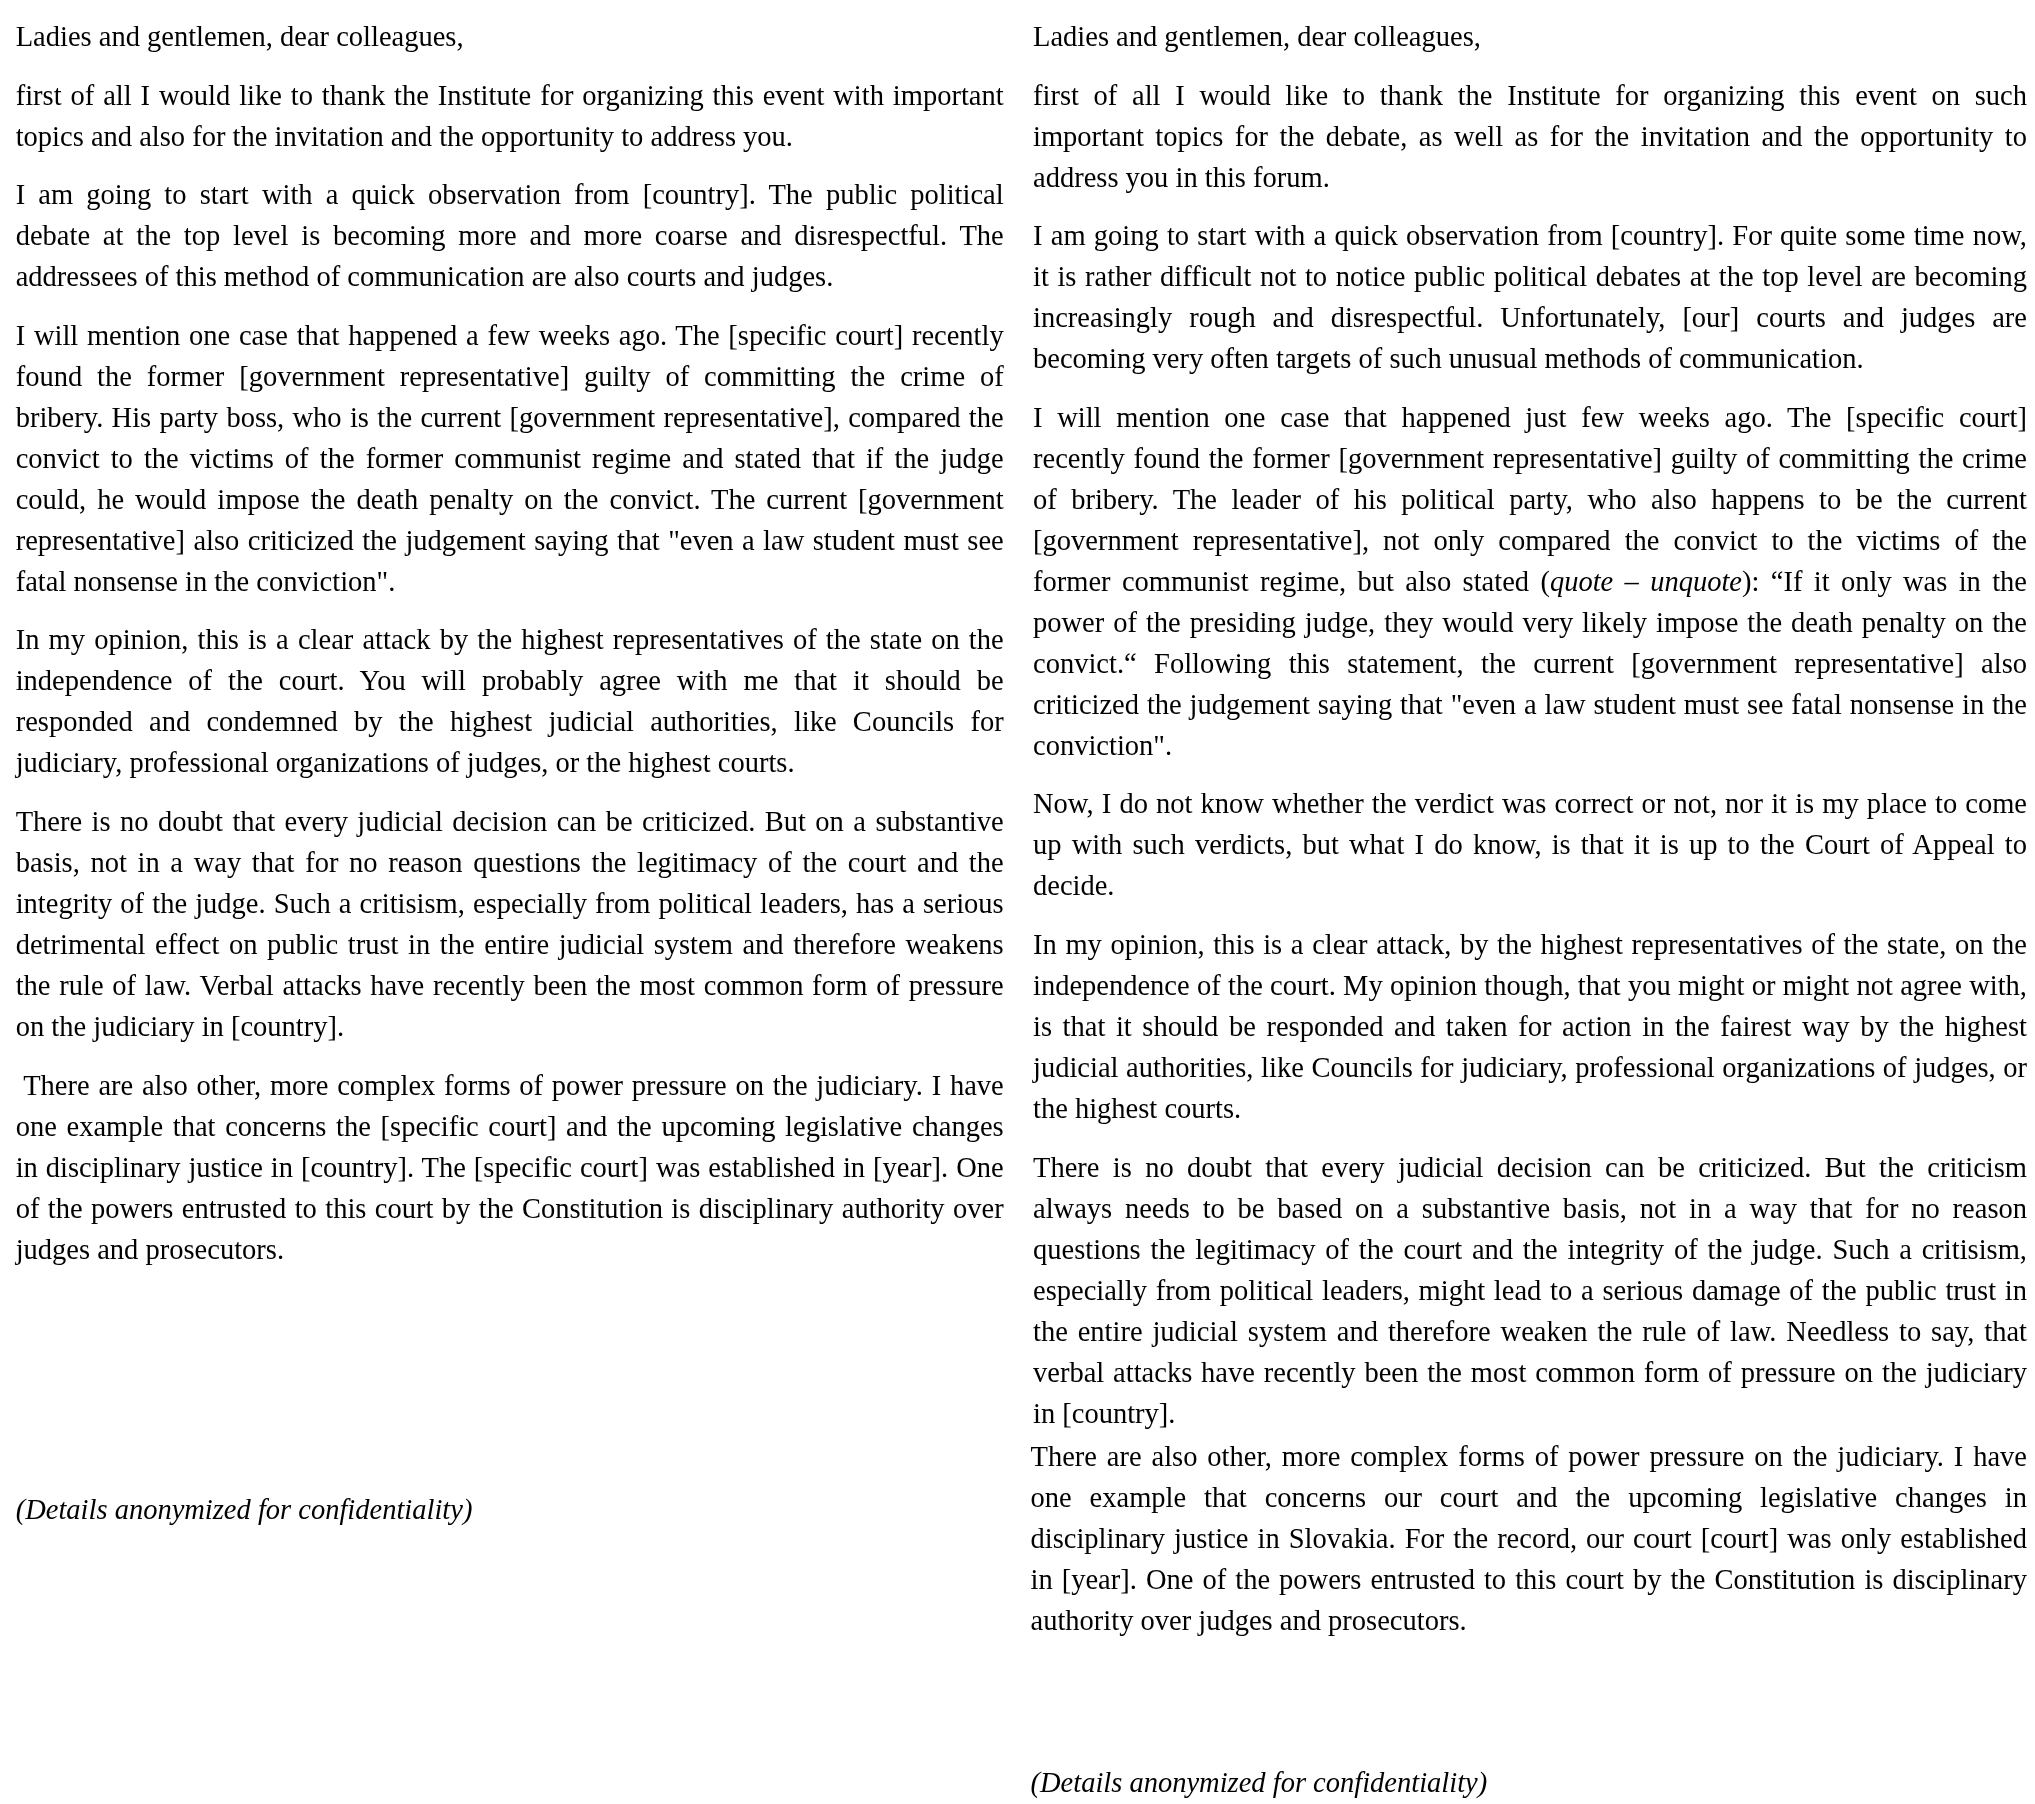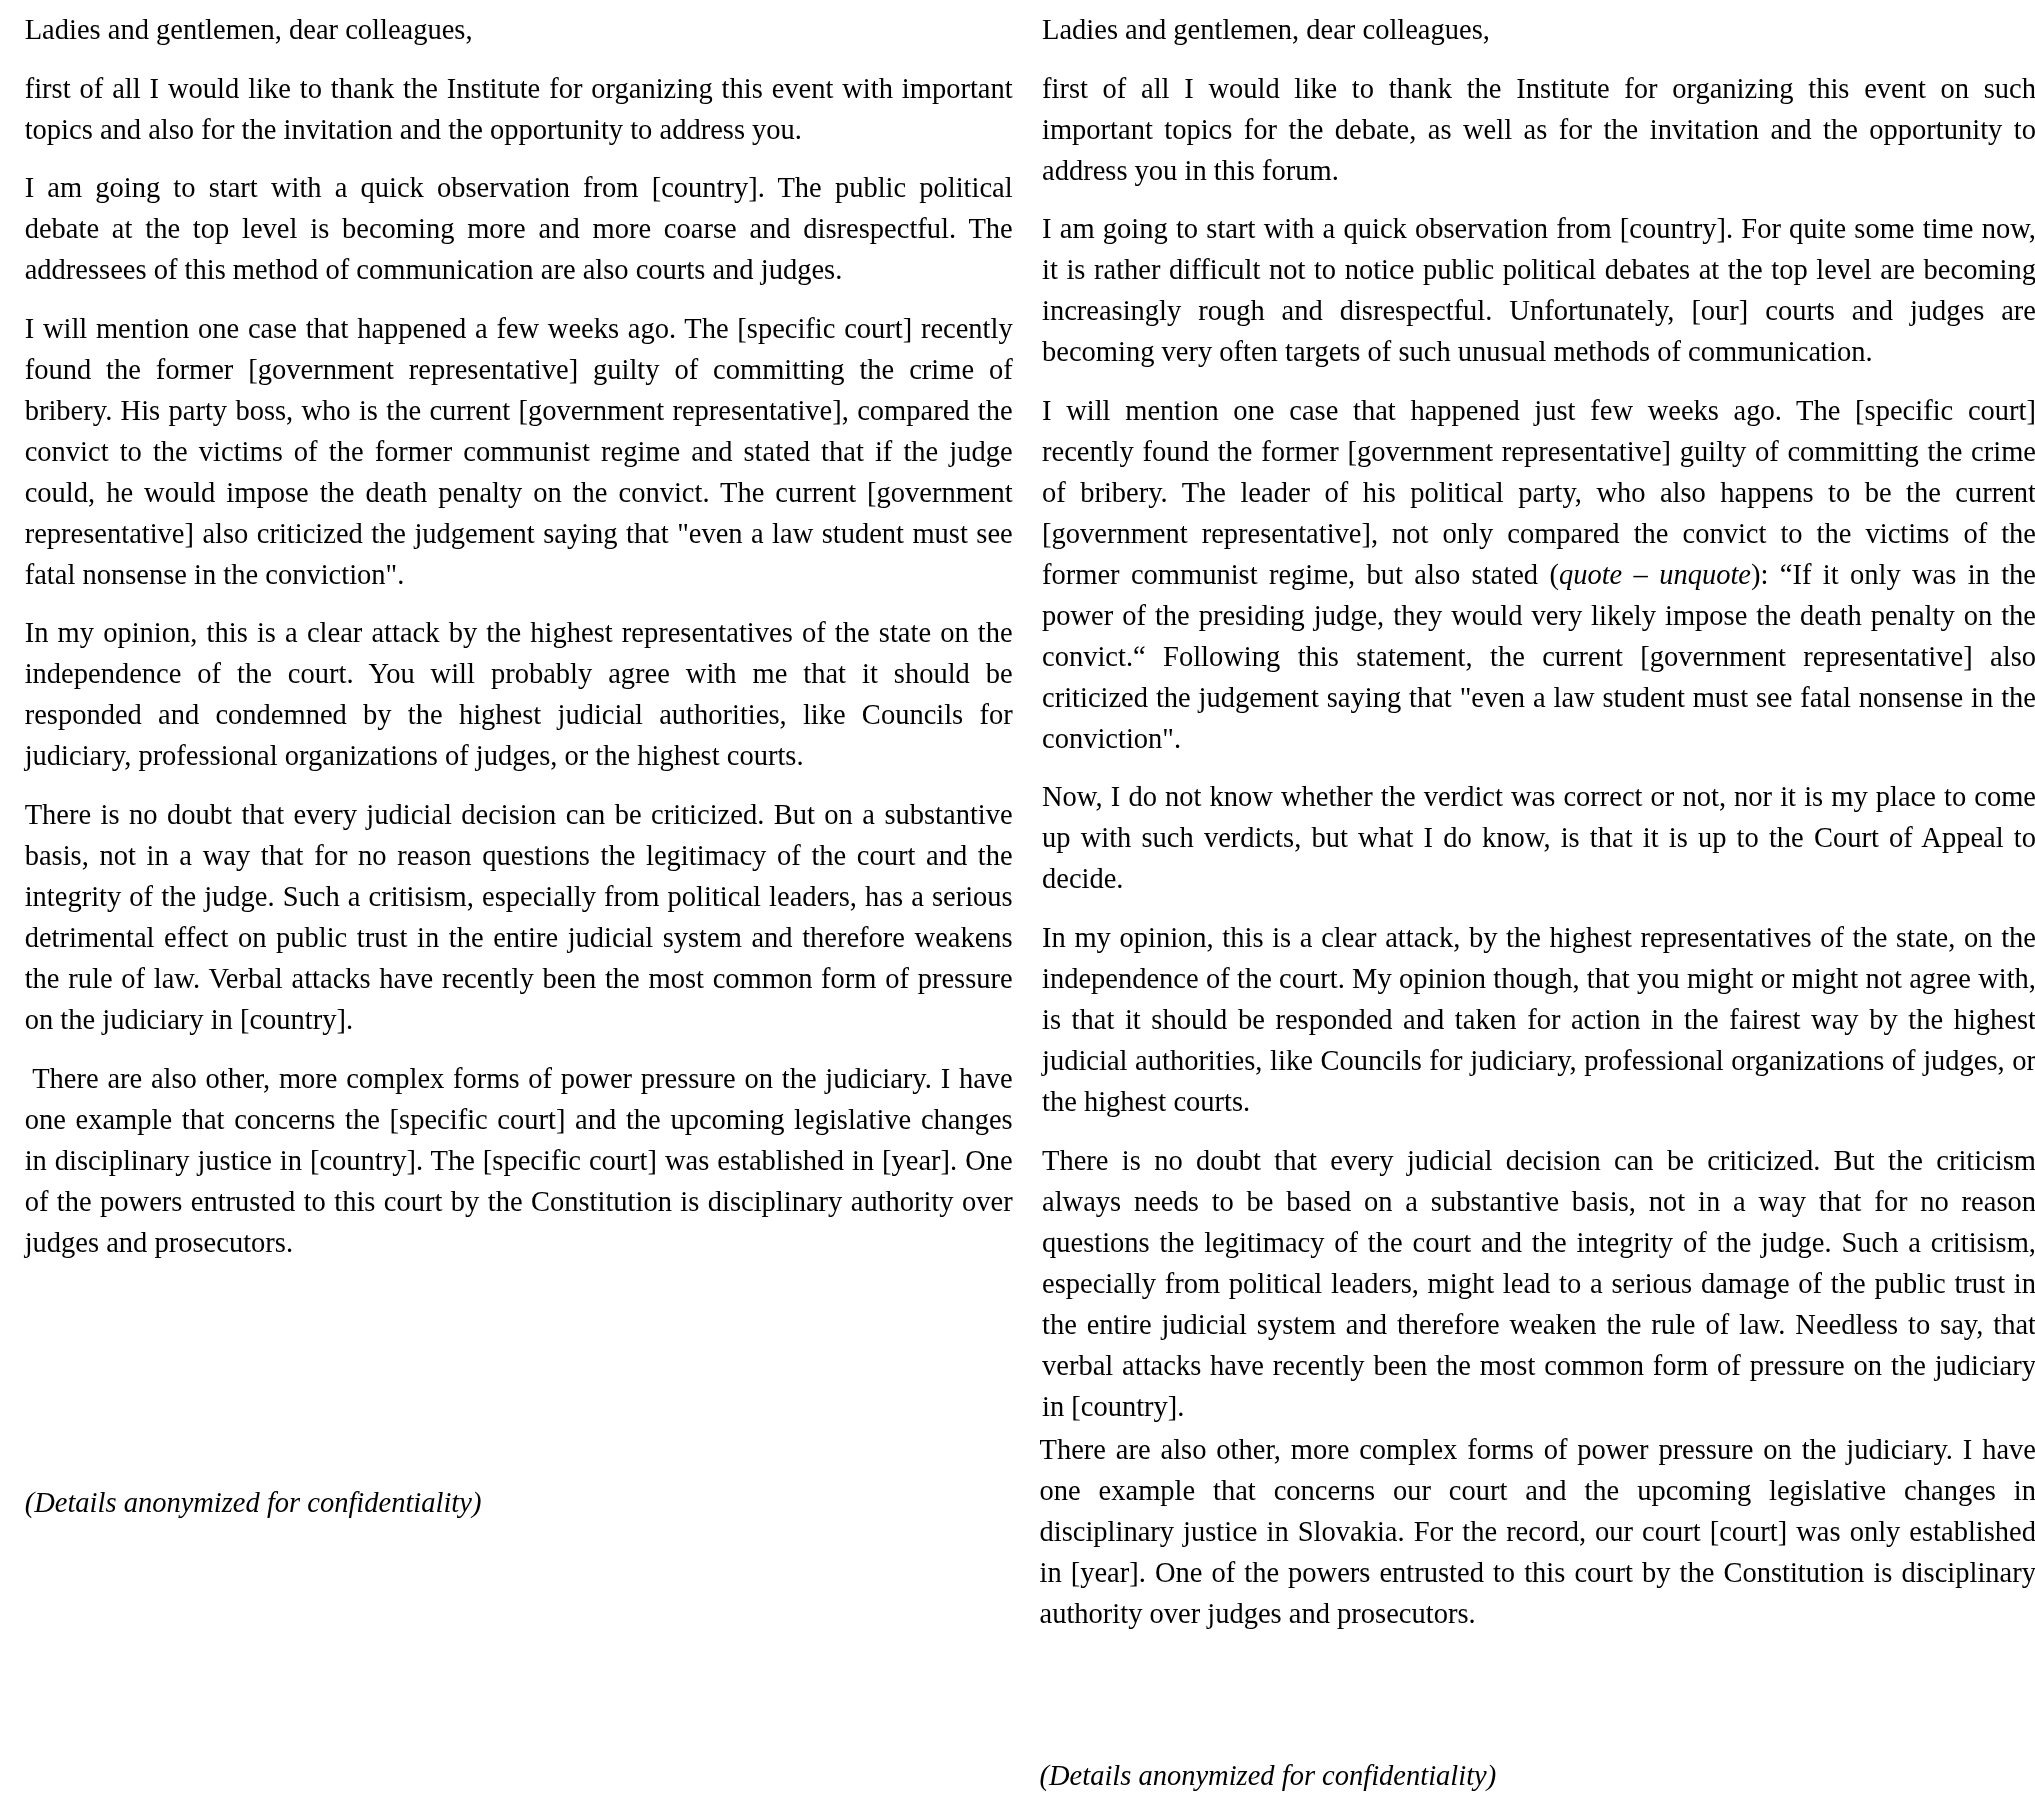--- a/index.html
+++ b/index.html
@@ -10,24 +10,23 @@
   body {
     width: 2035px;
     height: 1804px;
     position: relative;
     overflow: hidden;
     font-family: "Liberation Serif", "DejaVu Serif", serif;
     color: #000000;
   }
   .column {
     position: absolute;
-    top: 9px;
+    top: 16px;
     font-size: 28.5px;
     line-height: 41px;
-    margin-left: 9px;
   }
   #col-left { left: 15.7px; width: 988px; }
   #col-right { left: 1033px; width: 994px; }
   .para {
     margin: 0 0 17.6px 0;
     text-align: justify;
     text-align-last: left;
   }
   .para.tight-top { margin-top: -15px; }
   .para.shift-left { margin-left: -2.5px; }

